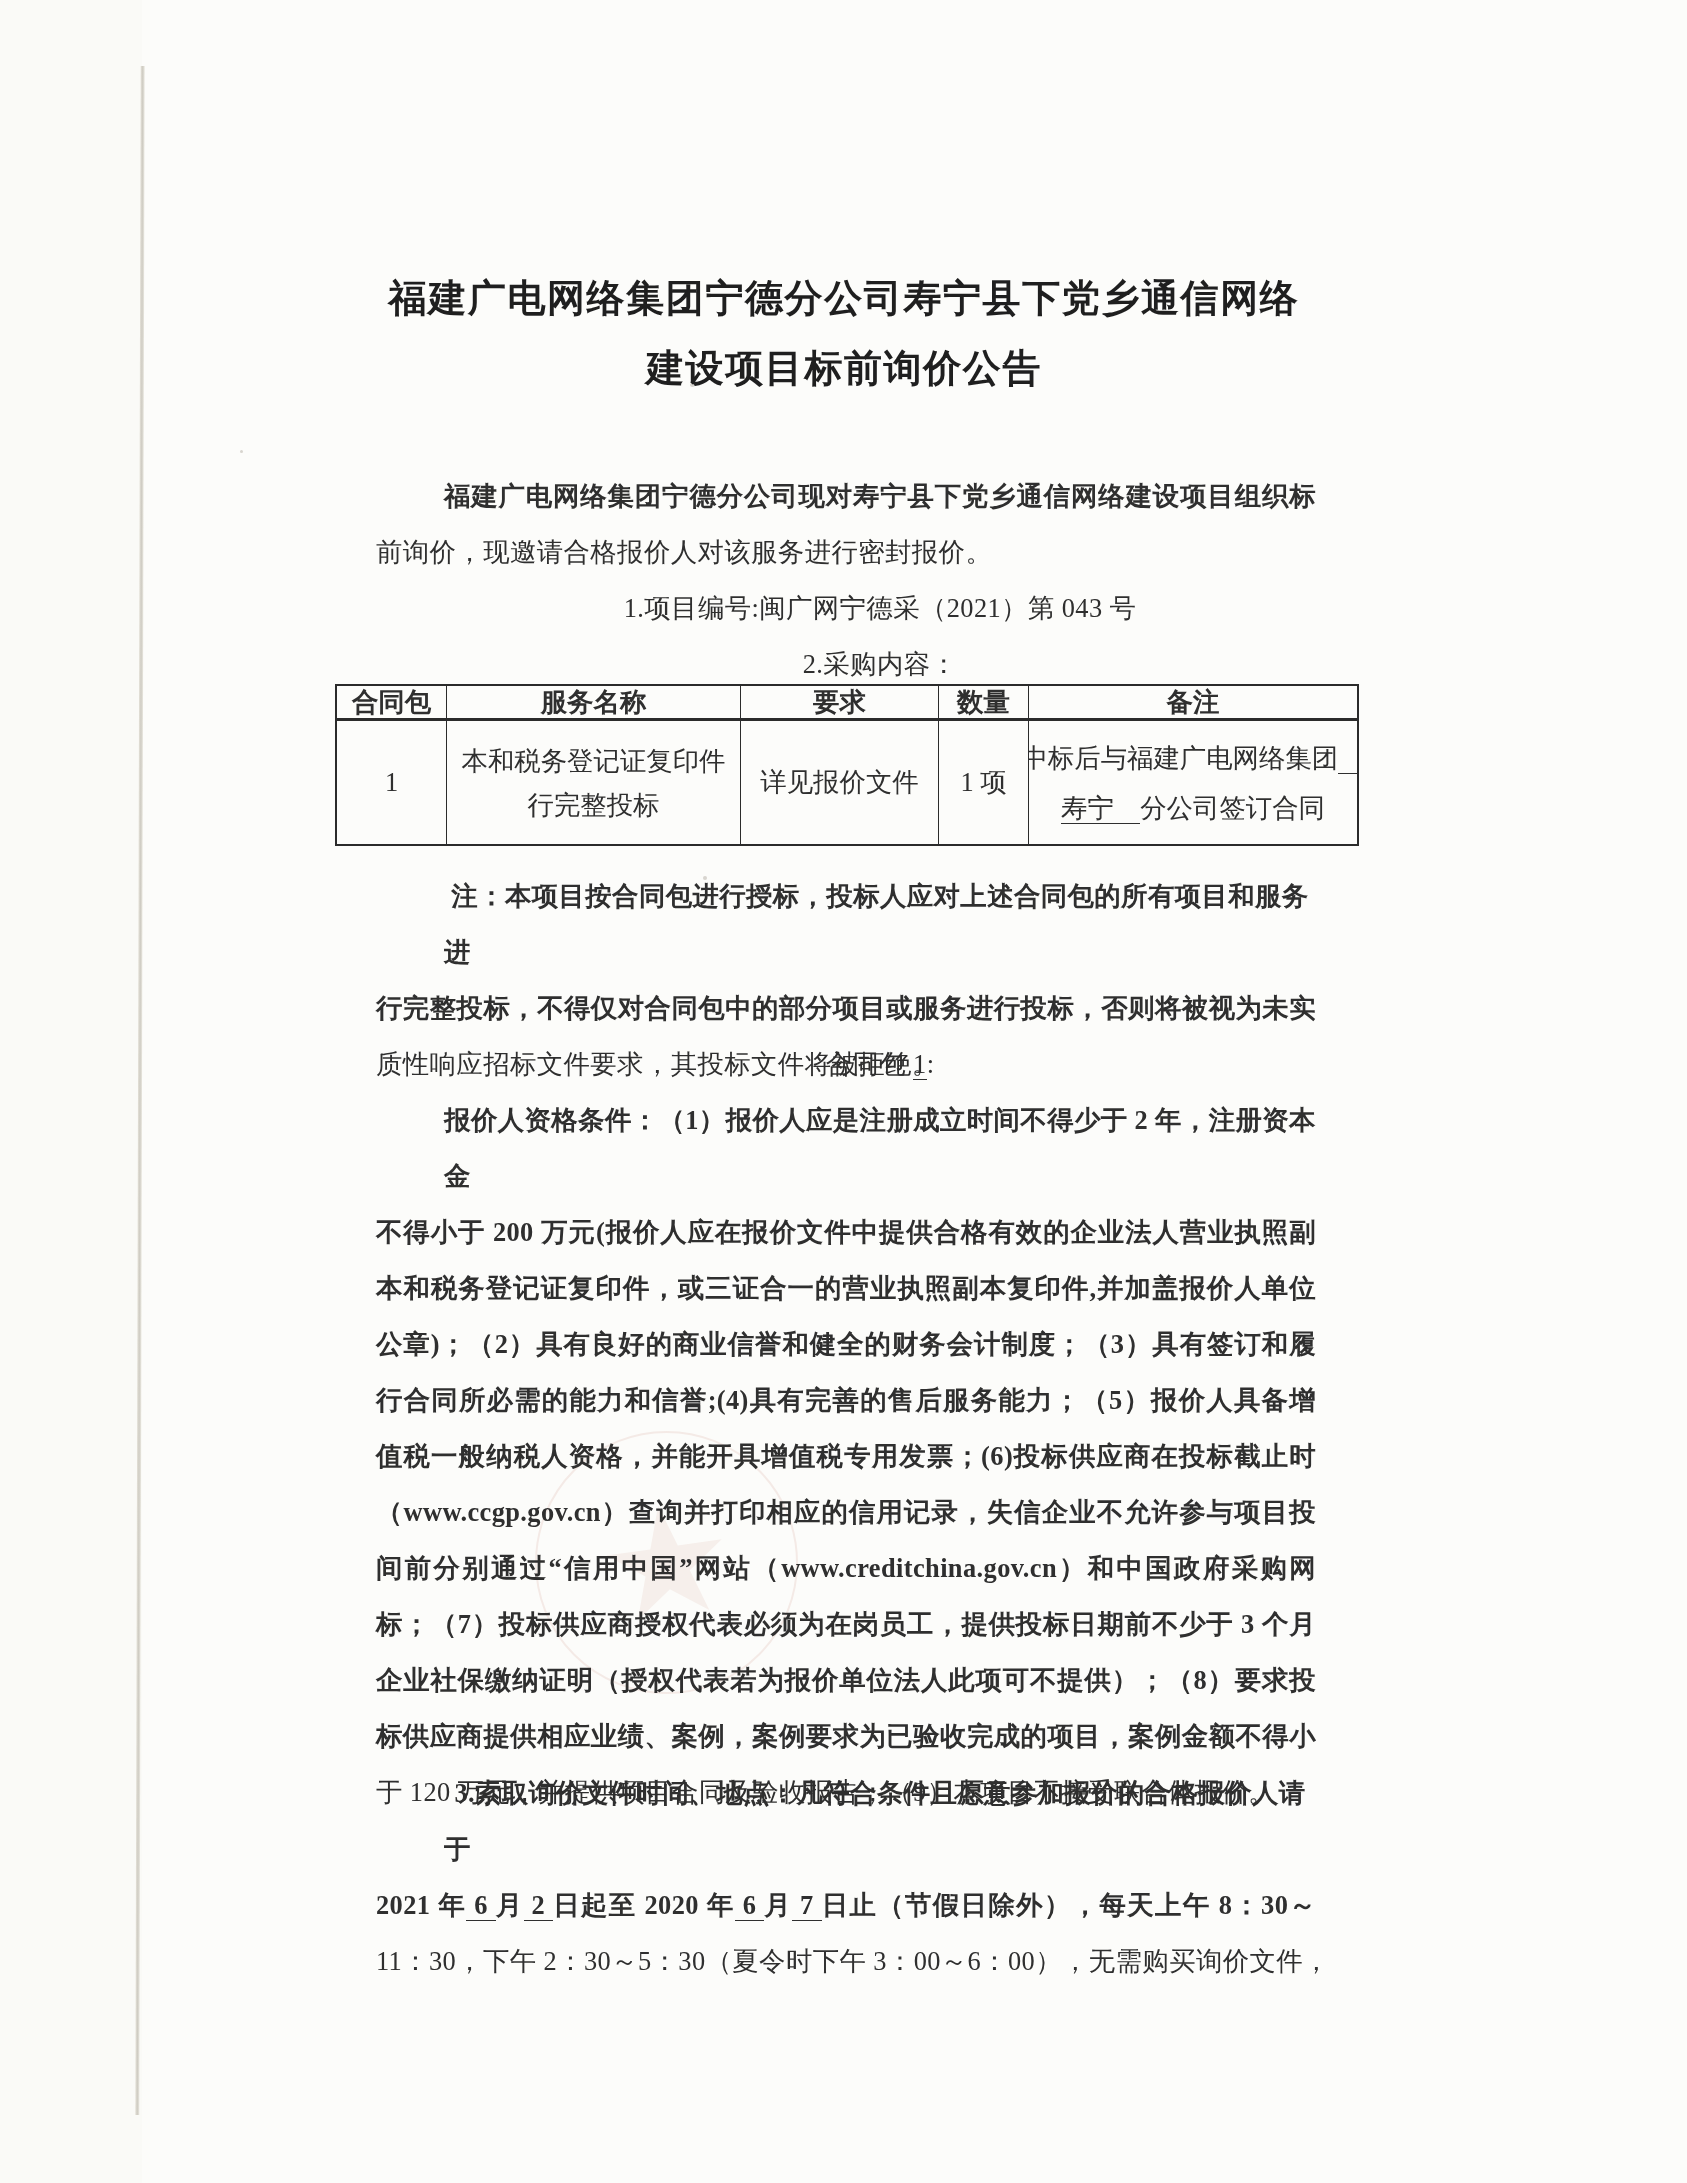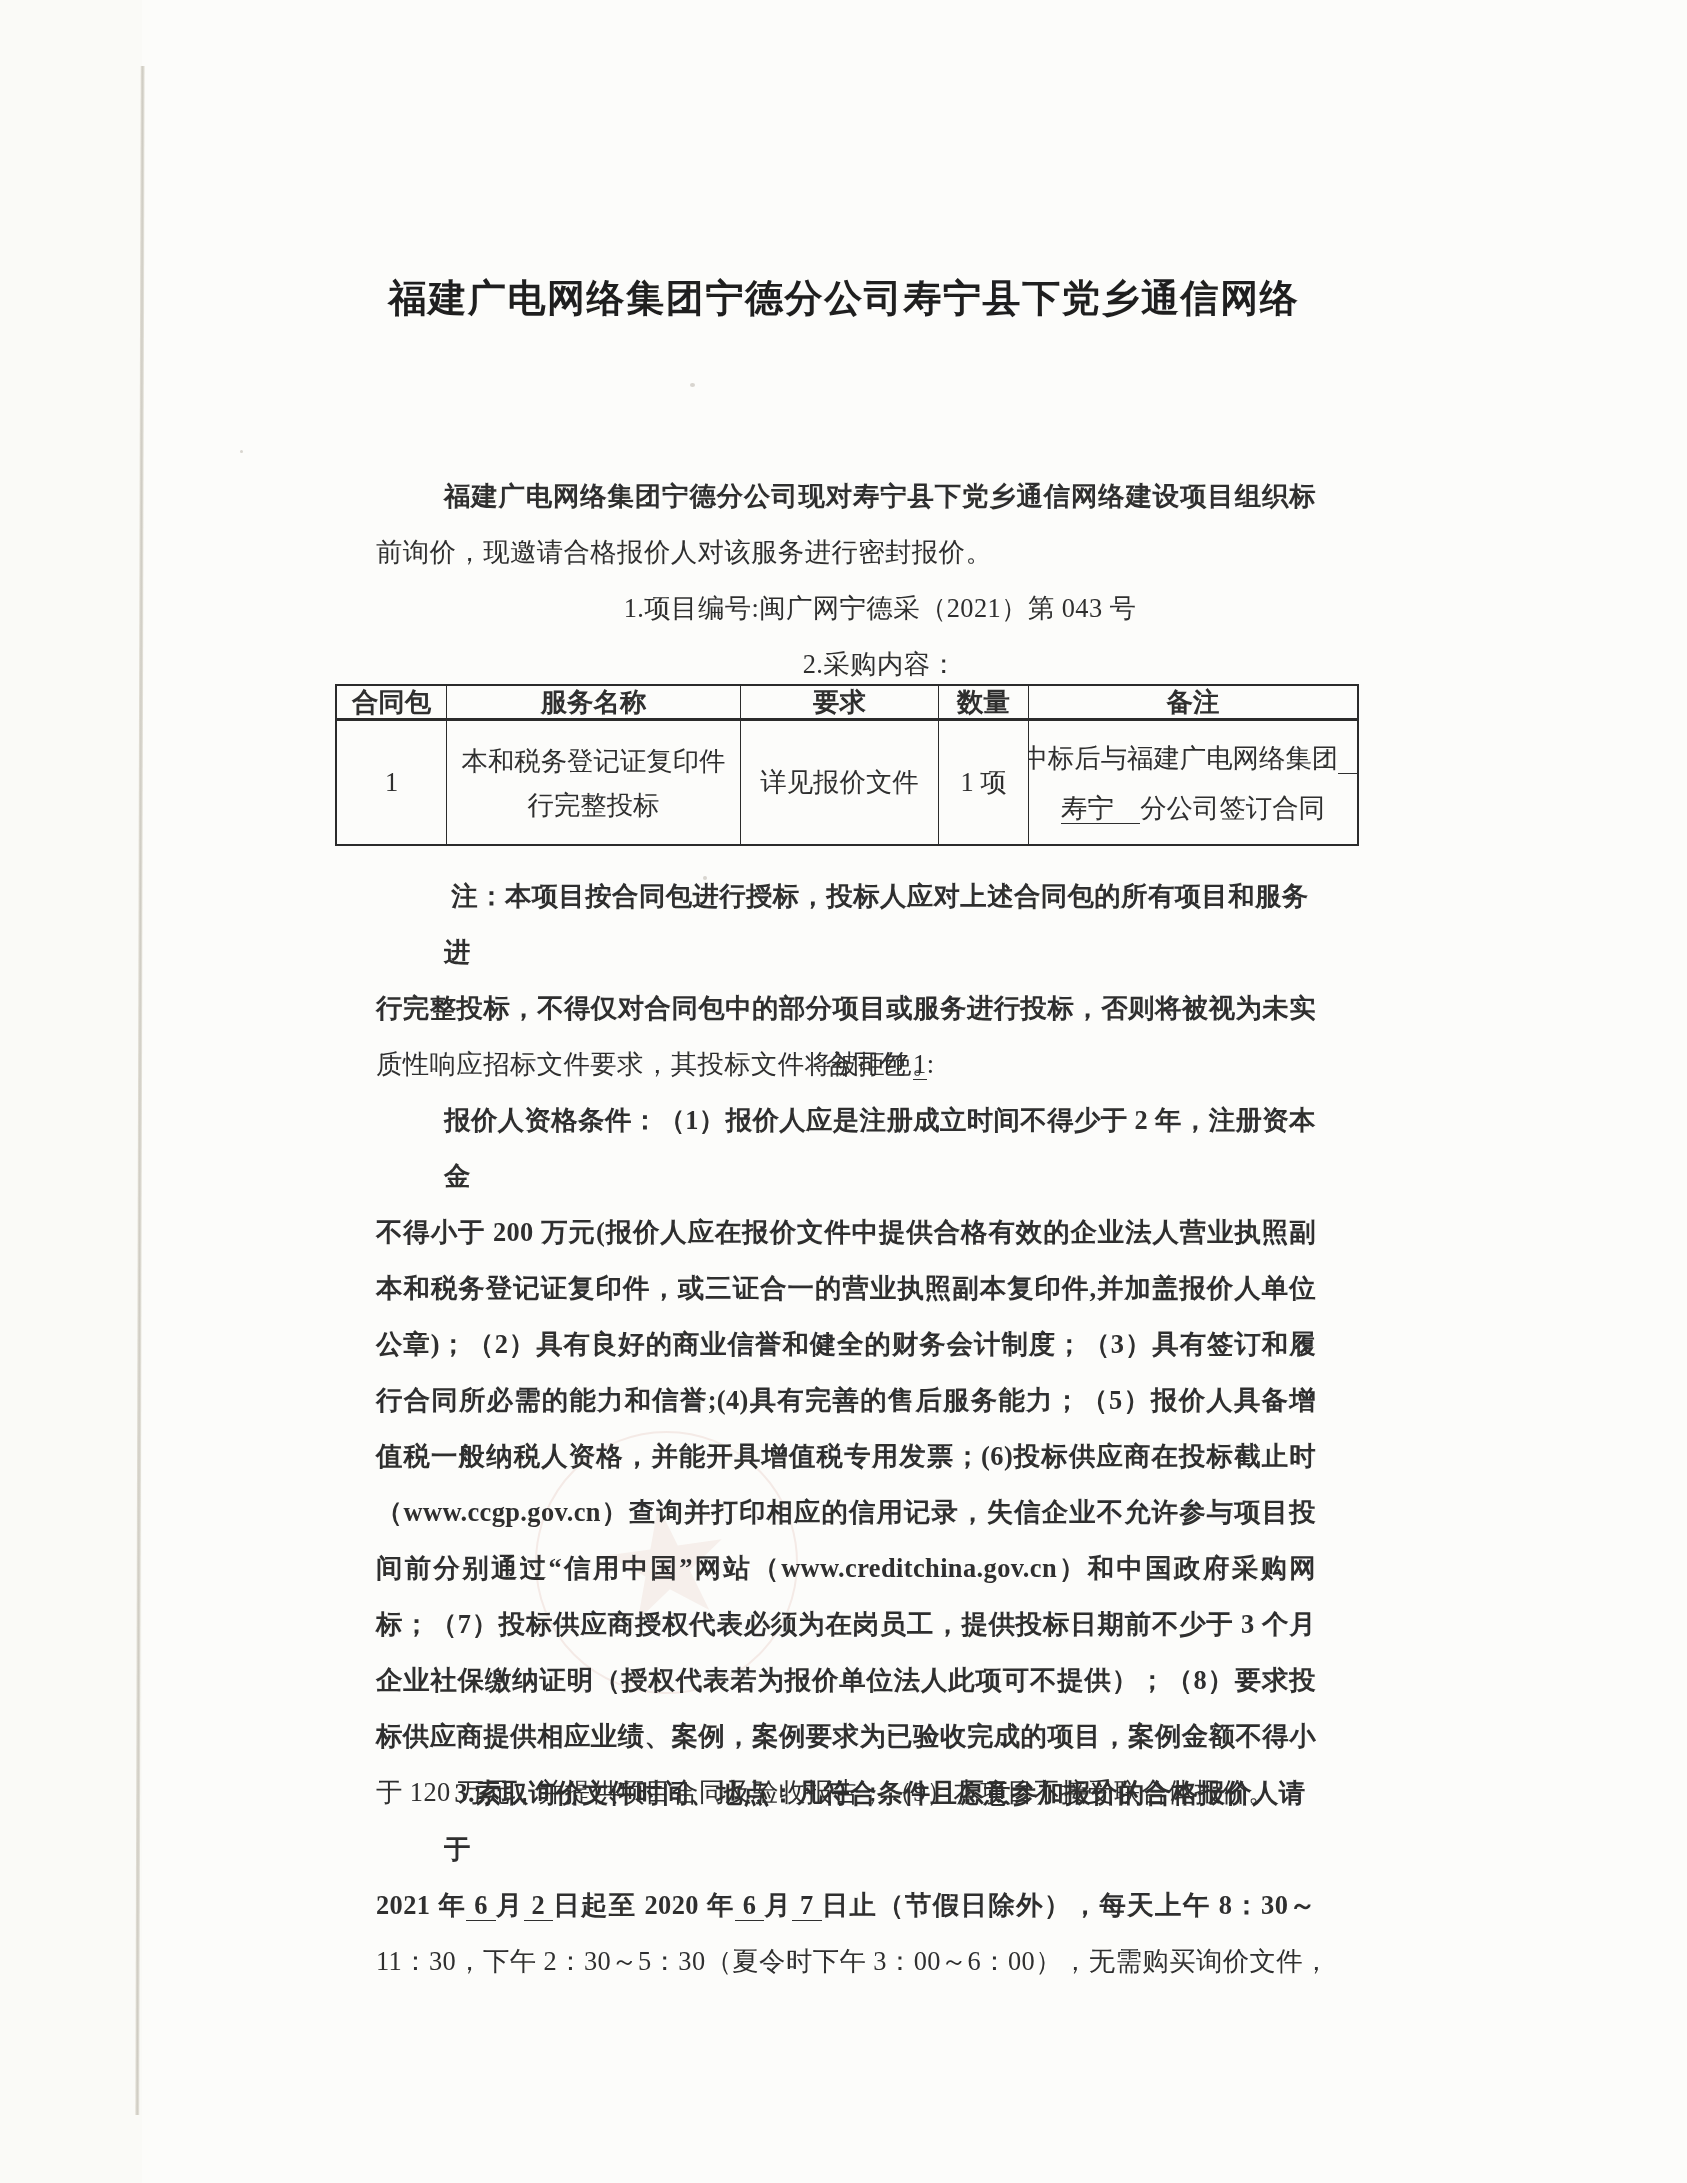--- a/index.html
+++ b/index.html
@@ -79,20 +79,21 @@
   <div class="speck" style="left:690px;top:383px;width:4.8px;height:4px;"></div>
   <div class="speck" style="left:703px;top:876px;width:4px;height:4px;"></div>
   <div class="speck" style="left:240px;top:450px;width:3.2px;height:3.2px;"></div>
 
   <div class="stamp-artifact">
     <span class="star">★</span>
   </div>
 
   <div class="doc-title">
     <div>福建广电网络集团宁德分公司寿宁县下党乡通信网络</div>
+    <div>建设项目标前询价公告</div>
   </div>
 
   <div class="blk" id="intro">
     <div class="line just indent">福建广电网络集团宁德分公司现对寿宁县下党乡通信网络建设项目组织标</div>
     <div class="line">前询价，现邀请合格报价人对该服务进行密封报价。</div>
   </div>
 
   <div class="blk" id="item-project">
     <div class="line indent">1.项目编号:闽广网宁德采（2021）第 043 号</div>
   </div>

